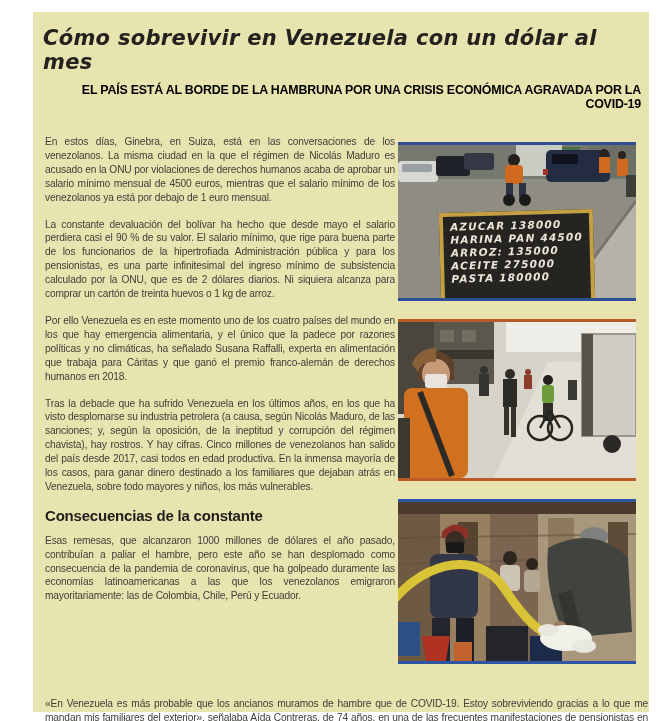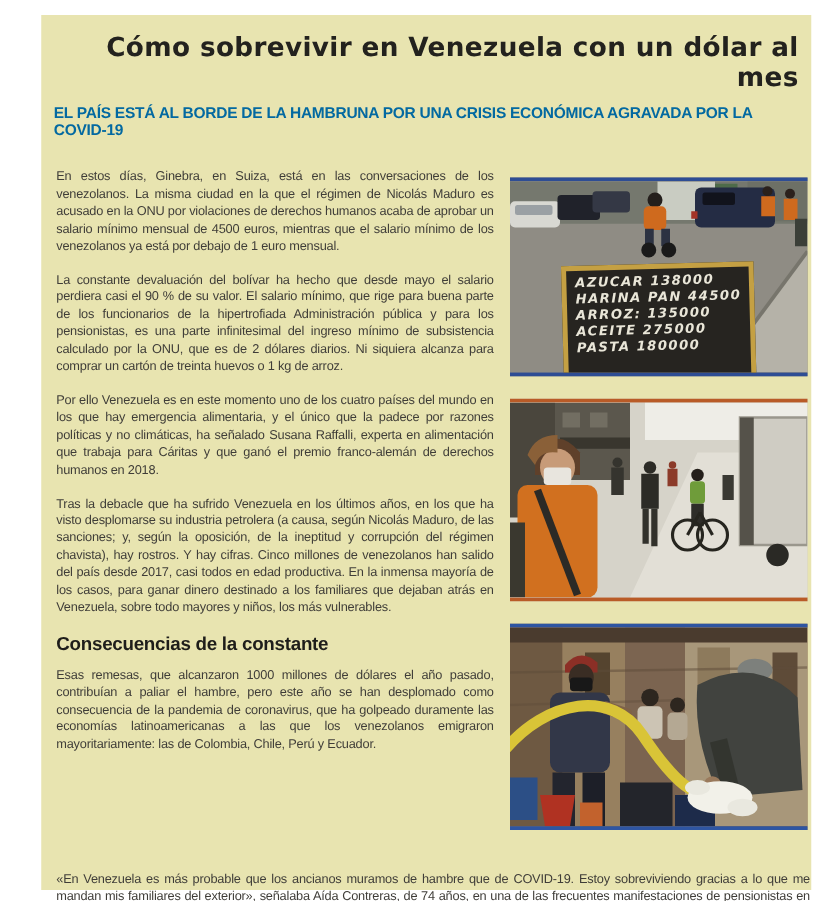--- a/index.html
+++ b/index.html
@@ -5,29 +5,29 @@
   html, body { margin:0; padding:0; overflow:hidden; }
   body {
     width:672px; height:721px; background:#ffffff; position:relative;
     font-family:"Liberation Sans", sans-serif;
   }
   .panel {
     position:absolute; left:33px; top:12px; width:616px; height:700px;
     background:#e8e4b0; box-sizing:border-box;
   }
   .title {
-    margin:14px 10px 0 10px; text-align:right;
+    margin:14px 10px 0 10px; text-align:left;
     font-family:"DejaVu Sans", sans-serif;
-    font-size:21px; font-weight:bold; color:#23221e; letter-spacing:0.3px;
+    font-size:21px; font-weight:bold; color:#23221e; letter-spacing:0.3px;font-style:italic;
   }
   .subtitle {
-    margin:9px 8px 0 10px; text-align:left;
-    font-size:12.4px; font-weight:bold; color:#0369a1; letter-spacing:-0.2px;
-  }
-  .columns { display:flex; margin:24px 0 0 12px; width:601px; gap:13px; }
+    margin:9px 8px 0 10px; text-align:right;
+    font-size:12.4px; font-weight:bold; color:#000000; letter-spacing:-0.2px;
+  }
+  .columns { display:flex; margin:24px 0 0 12px; width:601px; gap:3px; }
   .text-col {
     width:350px; font-size:10.2px; line-height:13.9px; letter-spacing:-0.15px;
     color:#3f3d38; text-align:justify;
   }
   .text-col p { margin:0 0 13px 0; }
   .section-heading {
     font-size:15px; font-weight:bold; color:#1e1d1a;
     margin:15px 0 11px 0; letter-spacing:-0.2px;
   }
   .photo-col { width:238px; padding-top:7px; }

